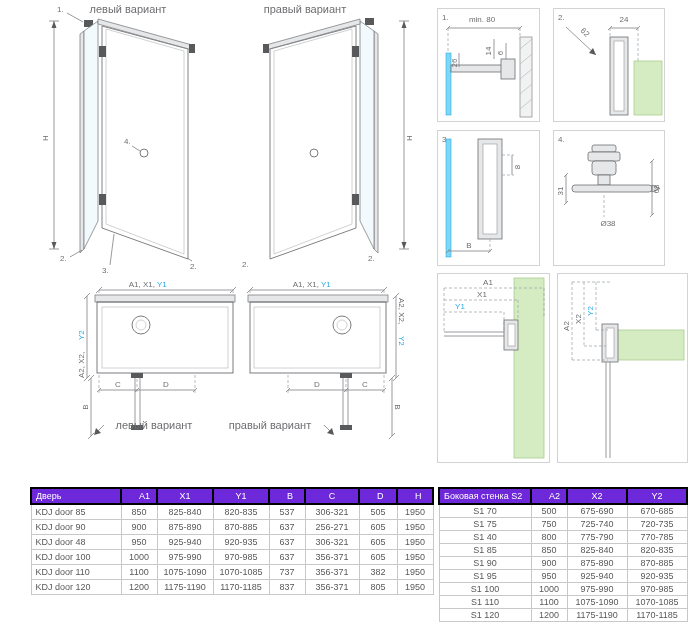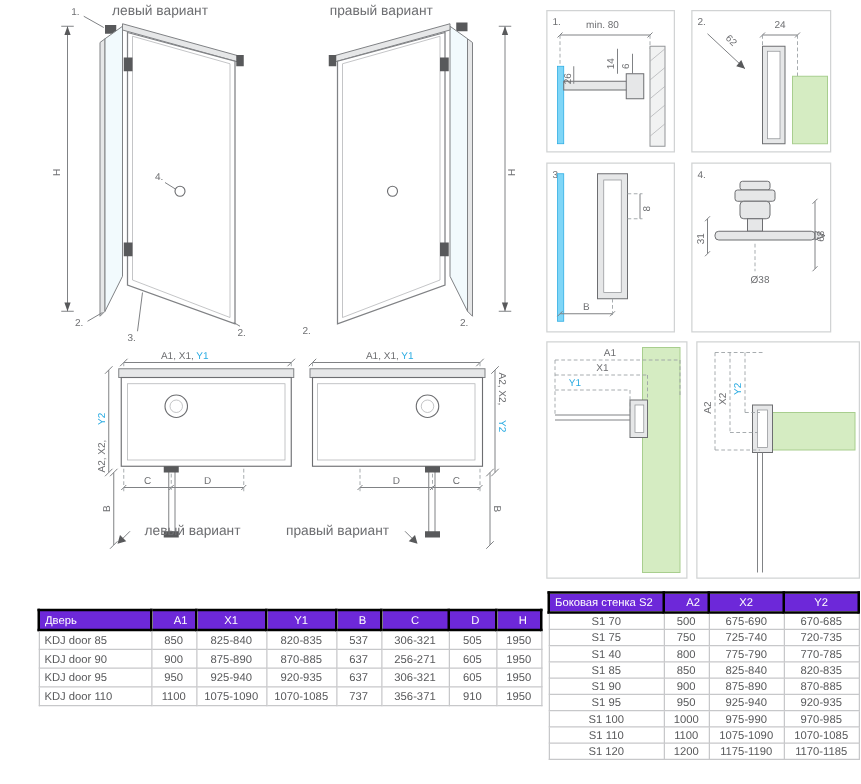--- a/index.html
+++ b/index.html
@@ -30,21 +30,21 @@
   table.spec th { background:#6d28d9; color:#fff; font-weight:normal; border:2px solid #000000;
                   padding:2px 17px; text-align:center; white-space:nowrap; overflow:hidden; }
   table.spec td { border:1px solid #c7c8ca; padding:2px 3px; text-align:center;
                   white-space:nowrap; overflow:hidden; }
   table.spec th:first-child, table.spec td:first-child { text-align:left; padding-left:4px; }
   #door-table { left:30px; top:487px; width:392px; }
   #door-table th:nth-child(1){width:90px} #door-table th:nth-child(2){width:34px}
   #door-table th:nth-child(3){width:56px} #door-table th:nth-child(4){width:56px}
   #door-table th:nth-child(5){width:32px} #door-table th:nth-child(6){width:54px}
   #door-table th:nth-child(7){width:38px} #door-table th:nth-child(8){width:32px}
-  #side-table { left:438px; top:473px; width:248px; }
+  #side-table { left:438px; top:487px; width:248px; }
   #side-table th:nth-child(1){width:92px} #side-table th:nth-child(2){width:36px}
   #side-table th:nth-child(3){width:60px} #side-table th:nth-child(4){width:60px}
   #side-table td { padding:1px 3px;text-align:center; }
 </style>
 </head>
 <body>
 
 <div class="page">
 
   <div class="abs caption" style="left:78px;top:3px;width:100px;text-align:center">левый вариант</div>
@@ -338,37 +338,57 @@
           <td>KDJ door 90</td>
           <td>900</td>
           <td>875-890</td>
           <td>870-885</td>
           <td>637</td>
           <td>256-271</td>
           <td>605</td>
           <td>1950</td>
         </tr>
         <tr>
-          <td>KDJ door 95</td>
+          <td>KDJ door 48</td>
           <td>950</td>
           <td>925-940</td>
           <td>920-935</td>
           <td>637</td>
           <td>306-321</td>
           <td>605</td>
           <td>1950</td>
         </tr>
         <tr>
+          <td>KDJ door 100</td>
+          <td>1000</td>
+          <td>975-990</td>
+          <td>970-985</td>
+          <td>637</td>
+          <td>356-371</td>
+          <td>605</td>
+          <td>1950</td>
+        </tr>
+        <tr>
           <td>KDJ door 110</td>
           <td>1100</td>
           <td>1075-1090</td>
           <td>1070-1085</td>
           <td>737</td>
           <td>356-371</td>
-          <td>910</td>
+          <td>382</td>
+          <td>1950</td>
+        </tr>
+        <tr>
+          <td>KDJ door 120</td>
+          <td>1200</td>
+          <td>1175-1190</td>
+          <td>1170-1185</td>
+          <td>837</td>
+          <td>356-371</td>
+          <td>805</td>
           <td>1950</td>
         </tr>
       </tbody>
     </table>
   <table id="side-table" class="spec">
       <thead>
         <tr>
           <th>Боковая стенка S2</th>
           <th>A2</th>
           <th>X2</th>

